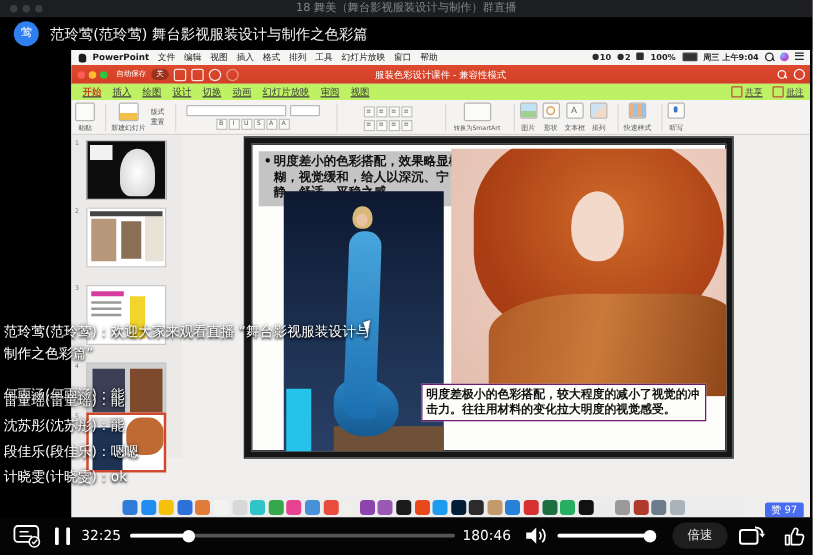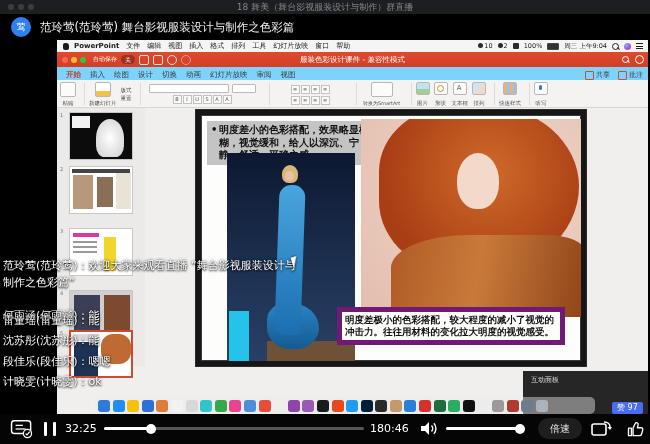--- a/index.html
+++ b/index.html
@@ -16,21 +16,21 @@
           color:#fff;font-size:9px;text-align:center;line-height:20px;}
   .stream-title{left:40px;top:6px;font-size:11.5px;color:#f2f2f2;white-space:nowrap;}
   
   .screen{left:57px;top:40px;width:591px;height:374px;background:#f0efee;overflow:hidden;}
   
   .menubar{left:0;top:0;width:591px;height:12px;background:#f5f5f4;border-bottom:1px solid #d9d8d6;
            display:flex;align-items:center;font-size:7px;color:#1b1b1b;}
   .apple{width:6px;height:7px;background:#1b1b1b;border-radius:2px 3px 2px 2px;margin:0 5px 0 6px;}
   .menu-item{margin-right:7px;white-space:nowrap;}
   .menu-item.app{font-weight:bold;}
-  .mb-status{margin-left:auto;display:flex;align-items:center;font-size:6.5px;color:#222;}
+  .mb-status{margin-left:auto;display:flex;align-items:flex-start;font-size:6.5px;color:#222;font-weight:bold;}
   .mb-status>*{margin-right:5px;}
   .st-dot{width:5px;height:5px;border-radius:50%;background:#2c2c2c;display:inline-block;margin-right:1px;}
   .st-sq{width:6px;height:6px;border-radius:1px;background:#2c2c2c;}
   .batt{width:10px;height:5px;border:1px solid #444;border-radius:1px;background:#333;}
   .mag{width:5px;height:5px;border:1px solid #222;border-radius:50%;position:relative;}
   .mag:after{content:"";position:absolute;left:4px;top:4px;width:3px;height:1px;background:#222;transform:rotate(45deg);}
   .siri{width:7px;height:7px;border-radius:50%;background:radial-gradient(circle at 30% 30%,#7db8ff,#b14bd4 60%,#e0457b);}
   .cc{width:7px;height:6px;display:flex;flex-direction:column;justify-content:space-between;}
   .cc i{height:1px;background:#222;display:block;}
   
@@ -38,22 +38,22 @@
                 display:flex;align-items:center;color:#fff;font-size:7px;}
   .light{width:6px;height:6px;border-radius:50%;margin-right:3px;}
   .autosave-pill{background:rgba(0,0,0,.28);border-radius:6px;padding:0 4px;font-size:6px;line-height:9px;margin:0 4px;}
   .tb-ic{width:8px;height:8px;border:1px solid rgba(255,255,255,.85);border-radius:2px;margin-right:4px;}
   .doc-title{position:absolute;left:0;width:100%;text-align:center;font-size:7.5px;pointer-events:none;}
   .ppt-right{margin-left:auto;display:flex;align-items:center;margin-right:4px;}
   .ppt-right .mag{border-color:#fff;}
   .ppt-right .mag:after{background:#fff;}
   .smiley{width:7px;height:7px;border:1px solid #fff;border-radius:50%;margin-left:6px;}
   
-  .ribbon-tabs{left:0;top:27px;width:591px;height:13px;background:#7dd3fc;border-bottom:1px solid #e2e0de;
-               display:flex;align-items:flex-end;font-size:7.5px;color:#3a3a3a;}
+  .ribbon-tabs{left:0;top:27px;width:591px;height:13px;background:#bef264;border-bottom:1px solid #e2e0de;
+               display:flex;align-items:center;font-size:7.5px;color:#3a3a3a;text-decoration:underline;}
   .rtab{margin-left:9px;white-space:nowrap;}
   .rtab.active{color:#c6402a;font-weight:bold;}
   .tabs-right{margin-left:auto;display:flex;align-items:center;margin-right:5px;font-size:7px;color:#444;}
   .mini-ic{width:7px;height:7px;border:1px solid #c0523a;border-radius:1px;margin:0 2px 0 8px;}
   
   .ribbon-tools{left:0;top:40px;width:591px;height:28px;background:#f4f3f2;border-bottom:1px solid #d8d6d4;
                 display:flex;align-items:stretch;padding:2px 2px 1px 3px;box-sizing:border-box;}
   .grp{display:flex;flex-direction:column;align-items:center;justify-content:space-between;margin-right:4px;}
   .grp .lbl{font-size:5.5px;color:#555;white-space:nowrap;line-height:6px;text-align:center;}
   .big-ic{width:14px;height:13px;border:1px solid #b9b7b5;border-radius:2px;background:#fbfbfa;}
@@ -94,21 +94,21 @@
   .pl-face{position:absolute;left:58px;top:18px;width:9px;height:10px;border-radius:50%;background:#e8c4a4;}
   .pl-dress{position:absolute;left:50px;top:32px;width:26px;height:150px;background:linear-gradient(#49a5dd,#1b6fb0);
             border-radius:12px 12px 4px 10px;transform:rotate(2deg);}
   .pl-train{position:absolute;left:40px;top:150px;width:52px;height:46px;background:linear-gradient(#2a84c4,#155a92);border-radius:40% 60% 50% 50%;}
   .photo-right{left:160px;top:4px;width:224px;height:198px;background:radial-gradient(circle at 60% 35%,#f0d6ca,#e3bdae);overflow:hidden;}
   .pr-hair{position:absolute;left:18px;top:-14px;width:200px;height:170px;border-radius:45% 55% 60% 50%;
            background:radial-gradient(circle at 55% 40%,#d06a2a,#a93e14 70%);}
   .pr-face{position:absolute;left:96px;top:34px;width:42px;height:56px;border-radius:50% 50% 45% 45%;background:#f3d9ca;}
   .pr-body{position:absolute;left:30px;top:116px;width:194px;height:82px;
            background:linear-gradient(100deg,#b05a26,#c97a3a 45%,#8e4418);border-radius:40% 20% 0 0;}
-  .caption-box{left:136px;top:192px;width:228px;background:#fdfdfa;border:5px solid #701a75;color:#111;
+  .caption-box{left:136px;top:192px;width:228px;background:#fdfdfa;border:1px solid #701a75;color:#111;
                font-size:9.5px;font-weight:bold;line-height:12px;padding:2px 3px;box-sizing:border-box;}
   
   .notes{left:0;top:326px;width:591px;height:22px;background:#fafaf9;border-top:1px solid #d2d0ce;}
   .notes-text{left:66px;top:5px;font-size:7.5px;color:#9a9a9a;}
   
   .panel{left:466px;top:331px;width:125px;height:43px;background:#262626;}
   .panel-title{left:8px;top:4px;font-size:7px;color:#ddd;}
   
   .dock{left:38px;top:357px;width:500px;height:17px;background:rgba(235,235,235,.45);border-radius:5px;
         display:flex;align-items:center;padding:0 3px;box-sizing:border-box;}
@@ -344,23 +344,20 @@
             <div class="pr-face"></div>
             <div class="pr-body"></div>
         </div>
         <div class="abs caption-box">明度差极小的色彩搭配，较大程度的减小了视觉的冲击力。往往用材料的变化拉大明度的视觉感受。</div>
       </div>
     </div>
 
   </div>
 
 
-  <div class="abs panel">
-    <span class="abs panel-title">互动面板</span>
-  </div>
 
   <div class="abs dock" id="dock">
       <span class="dock-ic" style="background: rgb(47, 123, 217);"></span>
       <span class="dock-ic" style="background: rgb(31, 142, 240);"></span>
       <span class="dock-ic" style="background: rgb(244, 194, 13);"></span>
       <span class="dock-ic" style="background: rgb(47, 111, 216);"></span>
       <span class="dock-ic" style="background: rgb(224, 123, 57);"></span>
       <span class="dock-ic" style="background: rgb(242, 242, 240);"></span>
       <span class="dock-ic" style="background: rgb(216, 216, 216);"></span>
       <span class="dock-ic" style="background: rgb(48, 197, 201);"></span>

